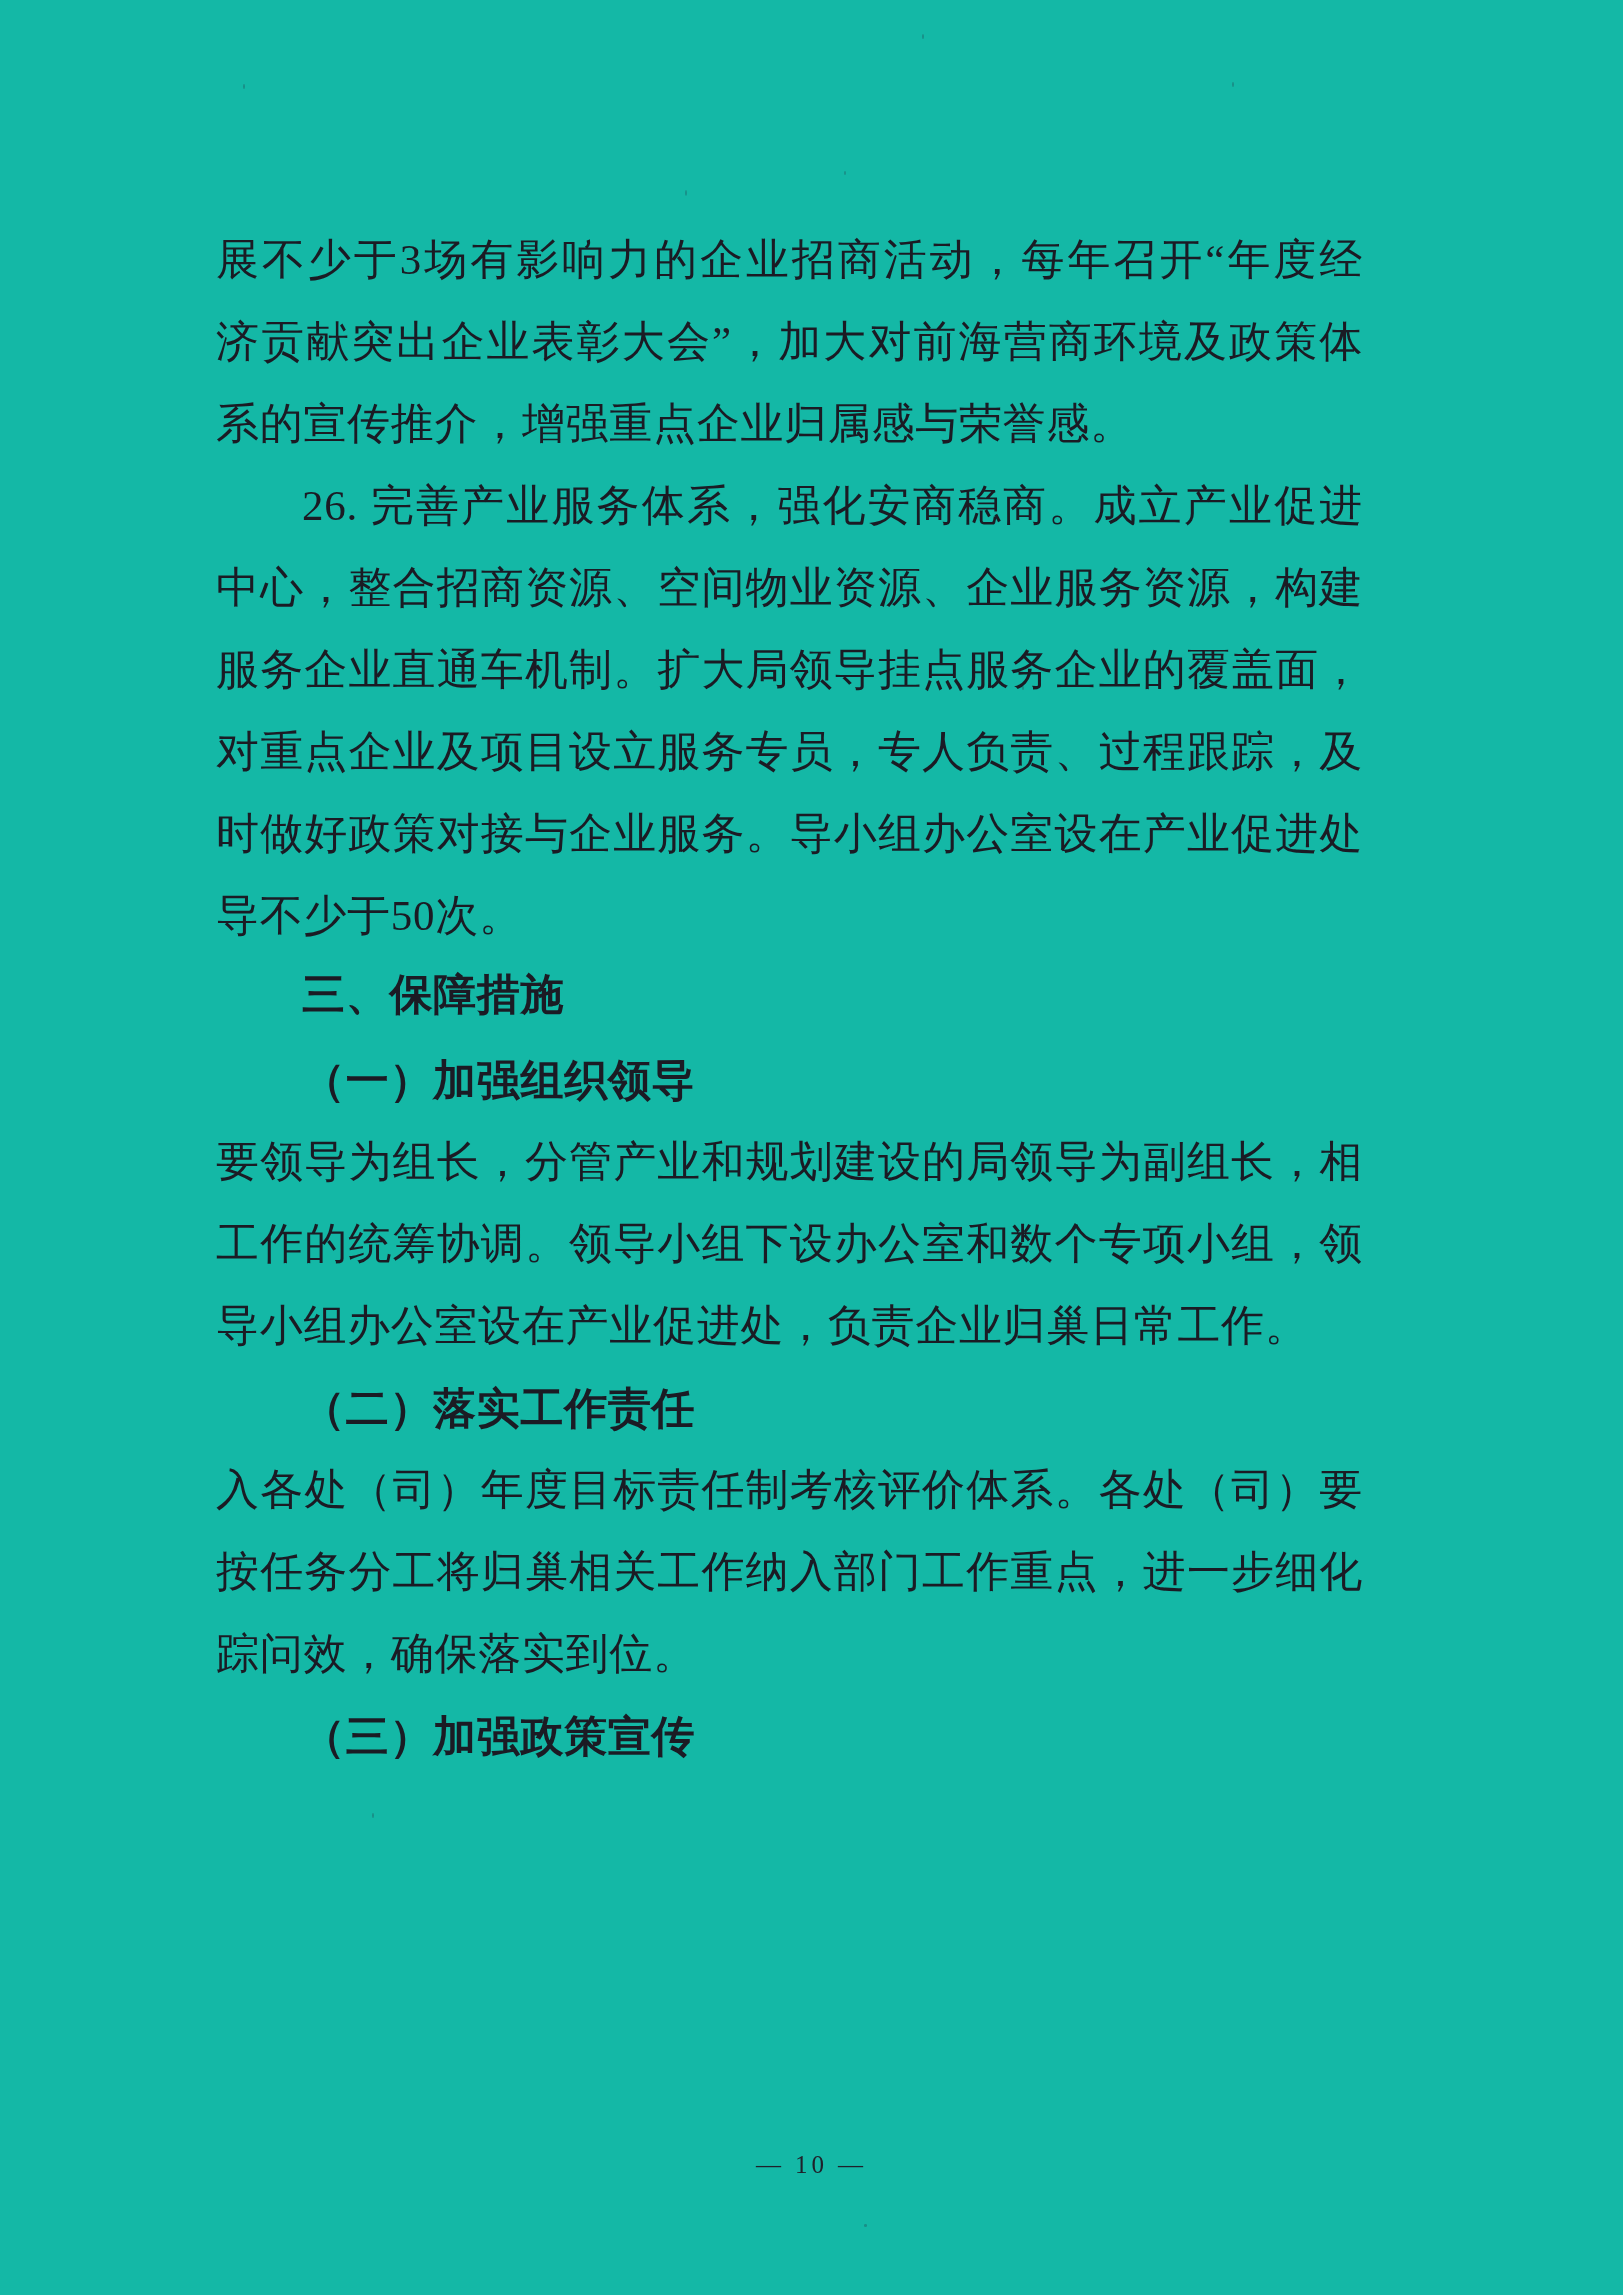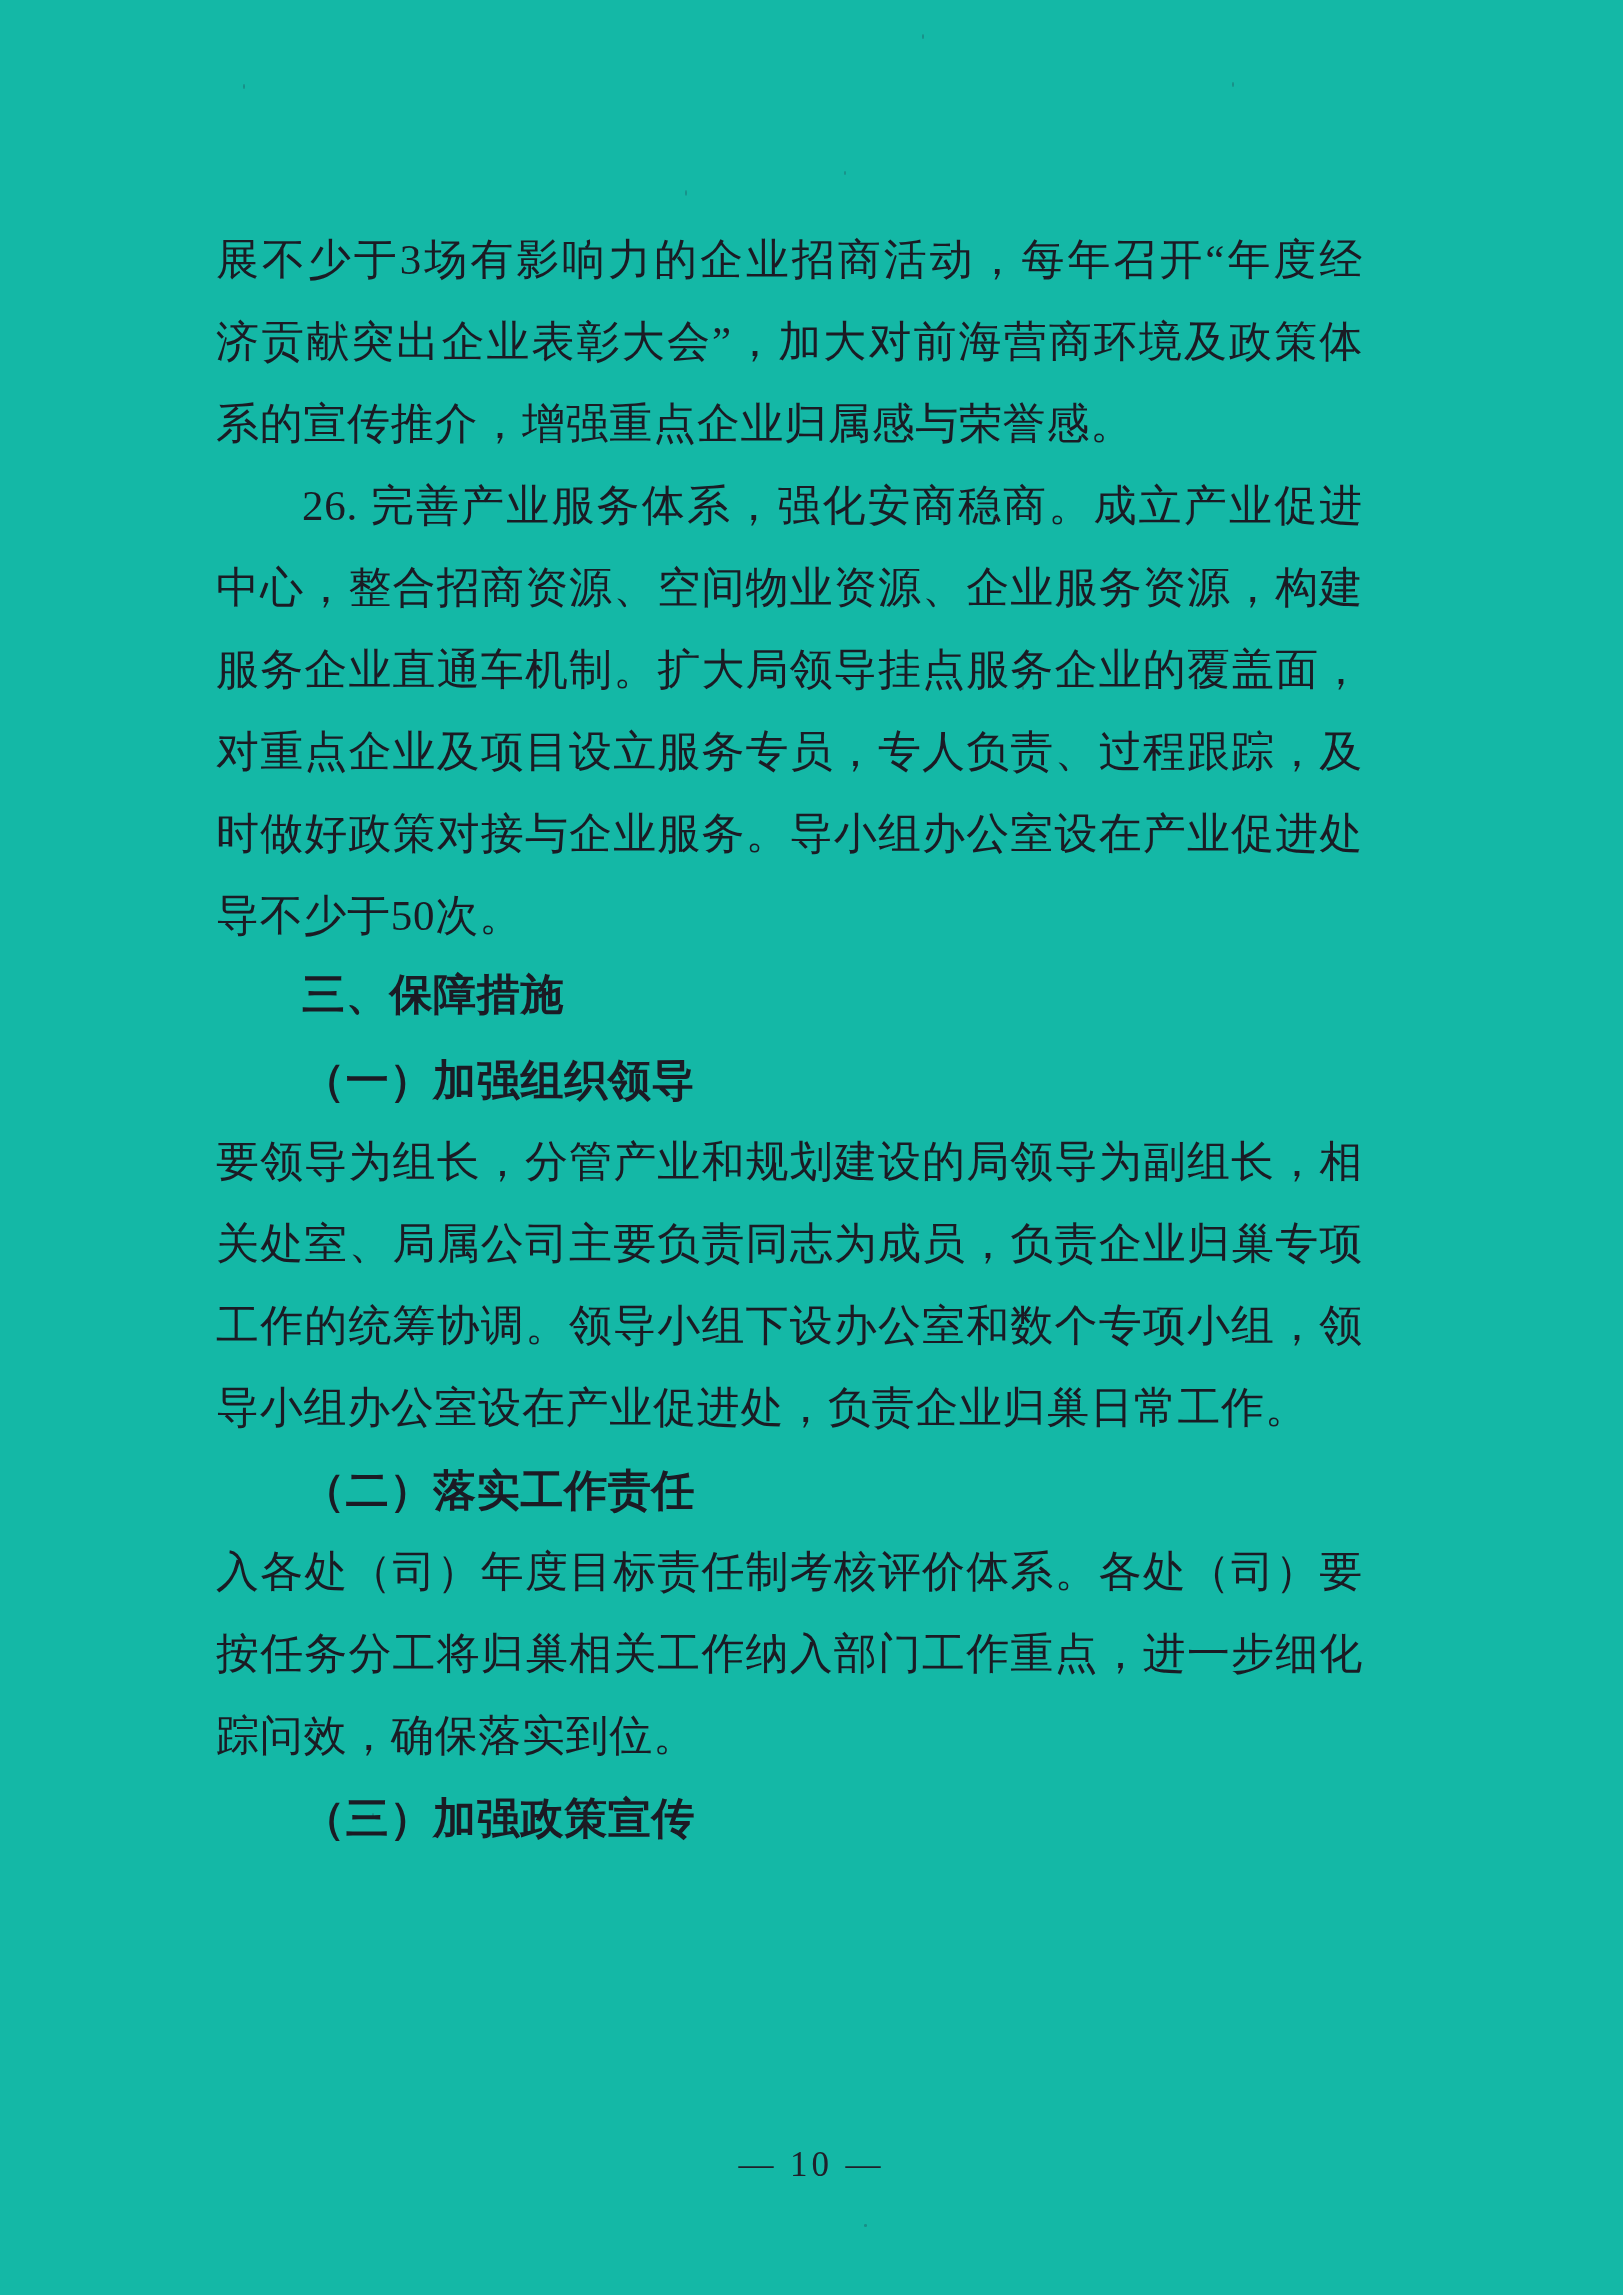--- a/index.html
+++ b/index.html
@@ -52,21 +52,21 @@
     font-weight: 700;
   }
   .page-number {
     position: absolute;
     left: 0;
     top: 2144px;
     width: 100%;
     height: 41px;
     line-height: 41px;
     text-align: center;
-    font-size: 35px;
+    font-size: 25px;
     letter-spacing: 3.9px;
     font-family: "Liberation Serif", "DejaVu Serif", serif;
     color: #20202a;
   }
   .noise-speck {
     position: absolute;
     background: rgba(40, 40, 60, 0.28);
     border-radius: 50%;
   }
 </style>
@@ -90,21 +90,20 @@
       <div class="line body">系的宣传推介，增强重点企业归属感与荣誉感。</div>
       <div class="line body indent justify">26. 完善产业服务体系，强化安商稳商。成立产业促进</div>
       <div class="line body justify">中心，整合招商资源、空间物业资源、企业服务资源，构建</div>
       <div class="line body justify">服务企业直通车机制。扩大局领导挂点服务企业的覆盖面，</div>
       <div class="line body justify">对重点企业及项目设立服务专员，专人负责、过程跟踪，及</div>
       <div class="line body justify">时做好政策对接与企业服务。导小组办公室设在产业促进处</div>
       <div class="line body">导不少于50次。</div>
       <div class="line section-heading indent">三、保障措施</div>
       <div class="line subsection-heading indent">（一）加强组织领导</div>
       <div class="line body justify">要领导为组长，分管产业和规划建设的局领导为副组长，相</div>
-      <div class="line body justify">关处室、局属公司主要负责同志为成员，负责企业归巢专项</div>
       <div class="line body justify">工作的统筹协调。领导小组下设办公室和数个专项小组，领</div>
       <div class="line body">导小组办公室设在产业促进处，负责企业归巢日常工作。</div>
       <div class="line subsection-heading indent">（二）落实工作责任</div>
       <div class="line body justify">入各处（司）年度目标责任制考核评价体系。各处（司）要</div>
       <div class="line body justify">按任务分工将归巢相关工作纳入部门工作重点，进一步细化</div>
       <div class="line body">踪问效，确保落实到位。</div>
       <div class="line subsection-heading indent">（三）加强政策宣传</div>
     </div>
 
   <div class="page-number">— 10 —</div>

